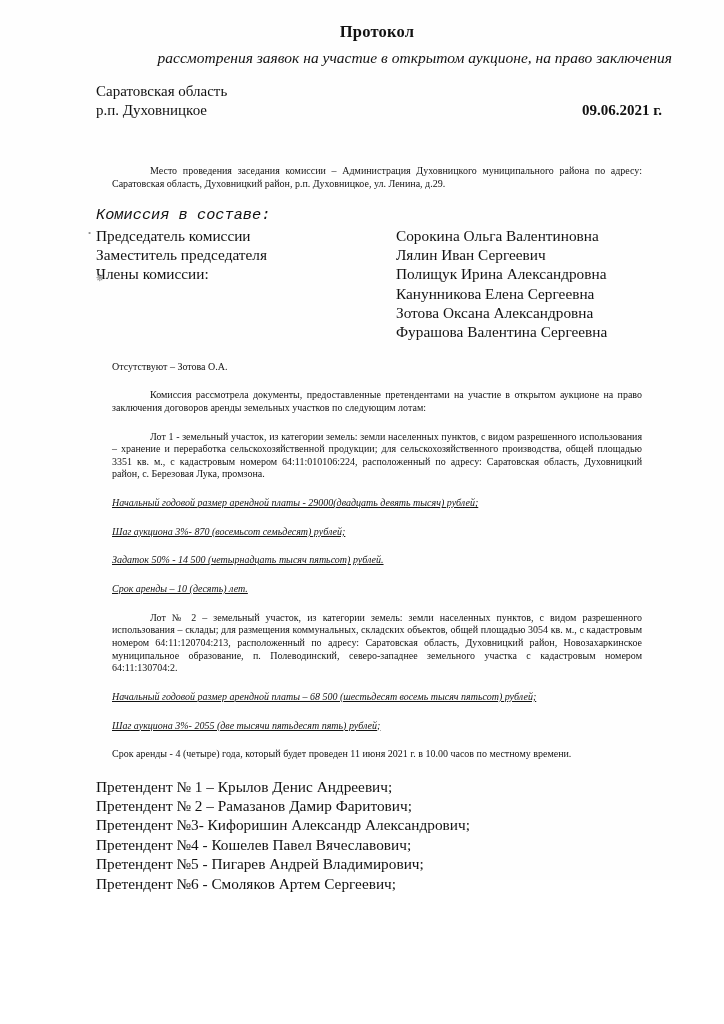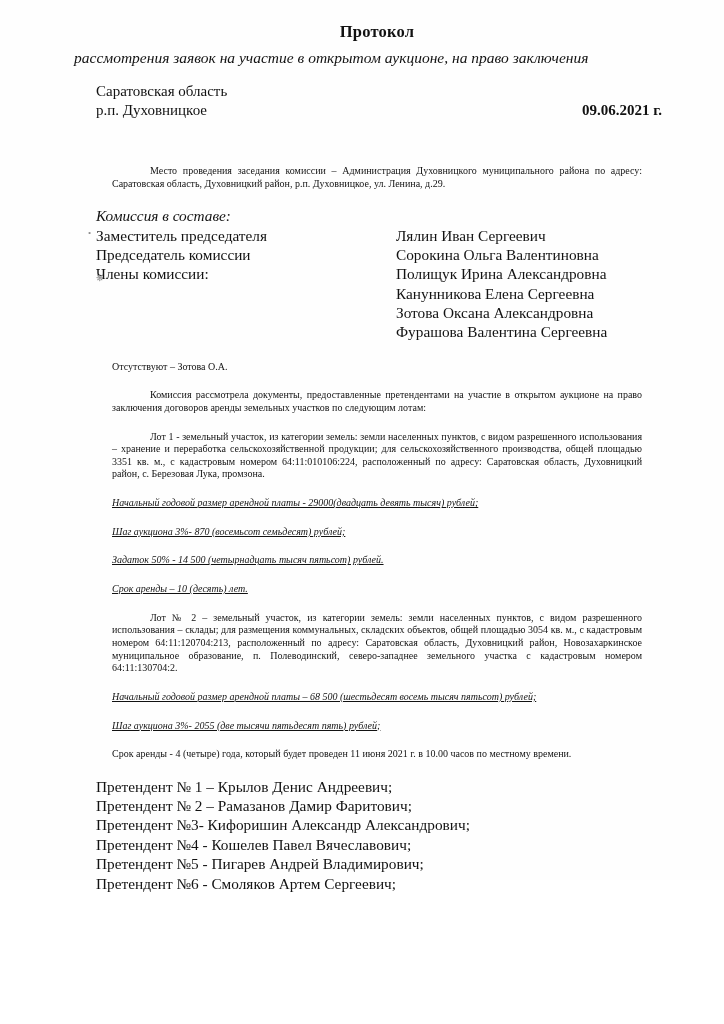--- a/index.html
+++ b/index.html
@@ -23,21 +23,21 @@
     background: #fefefe;
   }
   .doc-title {
     text-align: center;
     font-weight: bold;
     font-size: 16.5px;
     letter-spacing: 0.2px;
     margin: 4px 0 6px 0;
   }
   .subtitle {
-    text-align: left;
+    text-align: right;
     font-style: italic;
     font-size: 15.5px;
     line-height: 1.30;
     margin: 0 -14px 14px -22px;
   }
   .place-block {
     font-size: 15px;
     line-height: 1.26;
     margin: 0 0 4px 0;
     position: relative;
@@ -90,20 +90,21 @@
     width: 300px;
     white-space: nowrap;
   }
   .committee td.person {
     white-space: nowrap;
   }
   .role-title {
     font-style: italic;
     font-size: 15.3px;
     line-height: 1.265;
+    font-family: Liberation Mono, monospace;
   }
   .smudge {
     position: absolute;
     color: #8d8d8d;
     font-size: 9px;
     user-select: none;
   }
   .lot-list p {
     margin: 0;
   }
@@ -137,26 +138,26 @@
 
   <div class="gap-sm"></div>
 
   <p class="body-par">Место проведения заседания комиссии – Администрация Духовницкого муниципального района по адресу: Саратовская область, Духовницкий район, р.п. Духовницкое, ул. Ленина, д.29.</p>
 
   <div class="role-title">Комиссия в составе:</div>
 
   <table class="committee">
     <tbody>
       <tr>
+        <td class="role">Председатель комиссии</td>
+        <td class="person">Сорокина Ольга Валентиновна</td>
+      </tr>
+      <tr>
         <td class="role">Заместитель председателя</td>
         <td class="person">Лялин Иван Сергеевич</td>
-      </tr>
-      <tr>
-        <td class="role">Председатель комиссии</td>
-        <td class="person">Сорокина Ольга Валентиновна</td>
       </tr>
       <tr>
         <td class="role">Члены комиссии:</td>
         <td class="person">Полищук Ирина Александровна</td>
       </tr>
       <tr>
         <td class="role"></td>
         <td class="person">Канунникова Елена Сергеевна</td>
       </tr>
       <tr>

